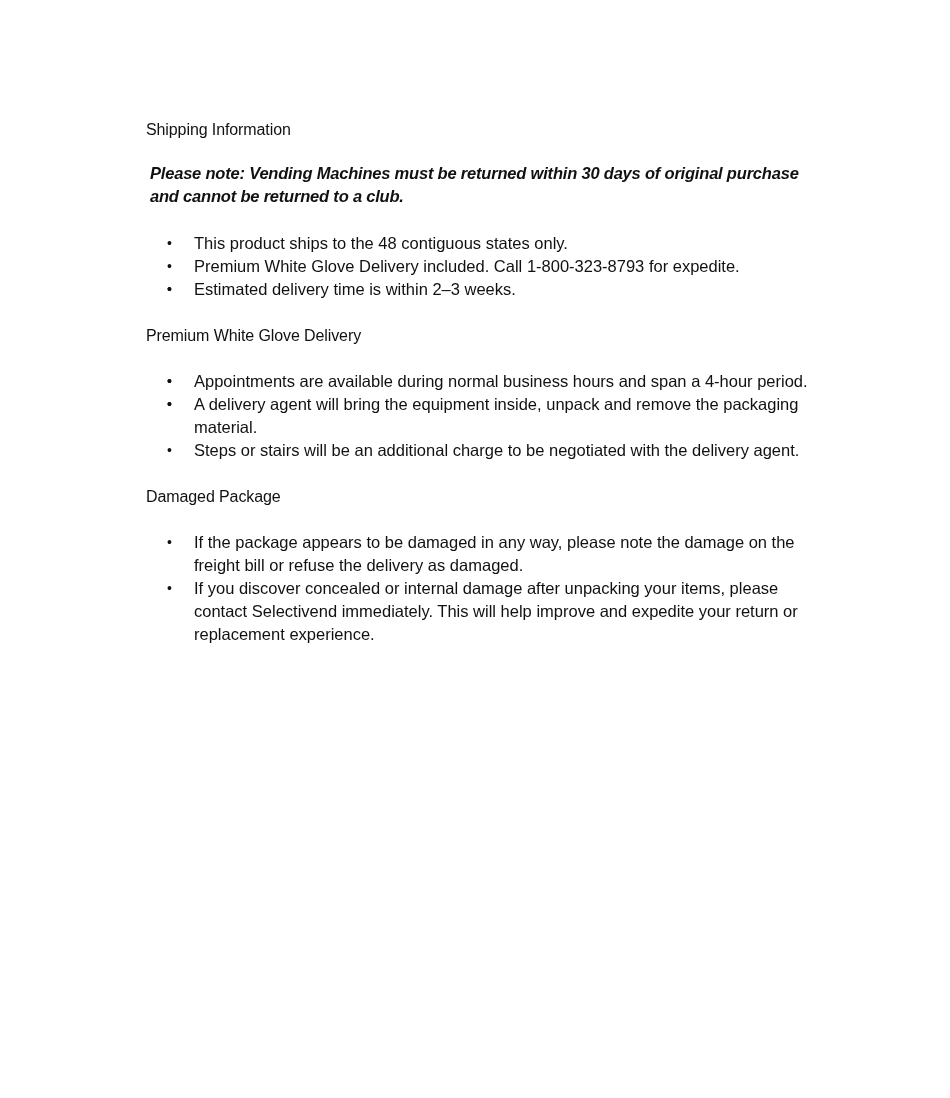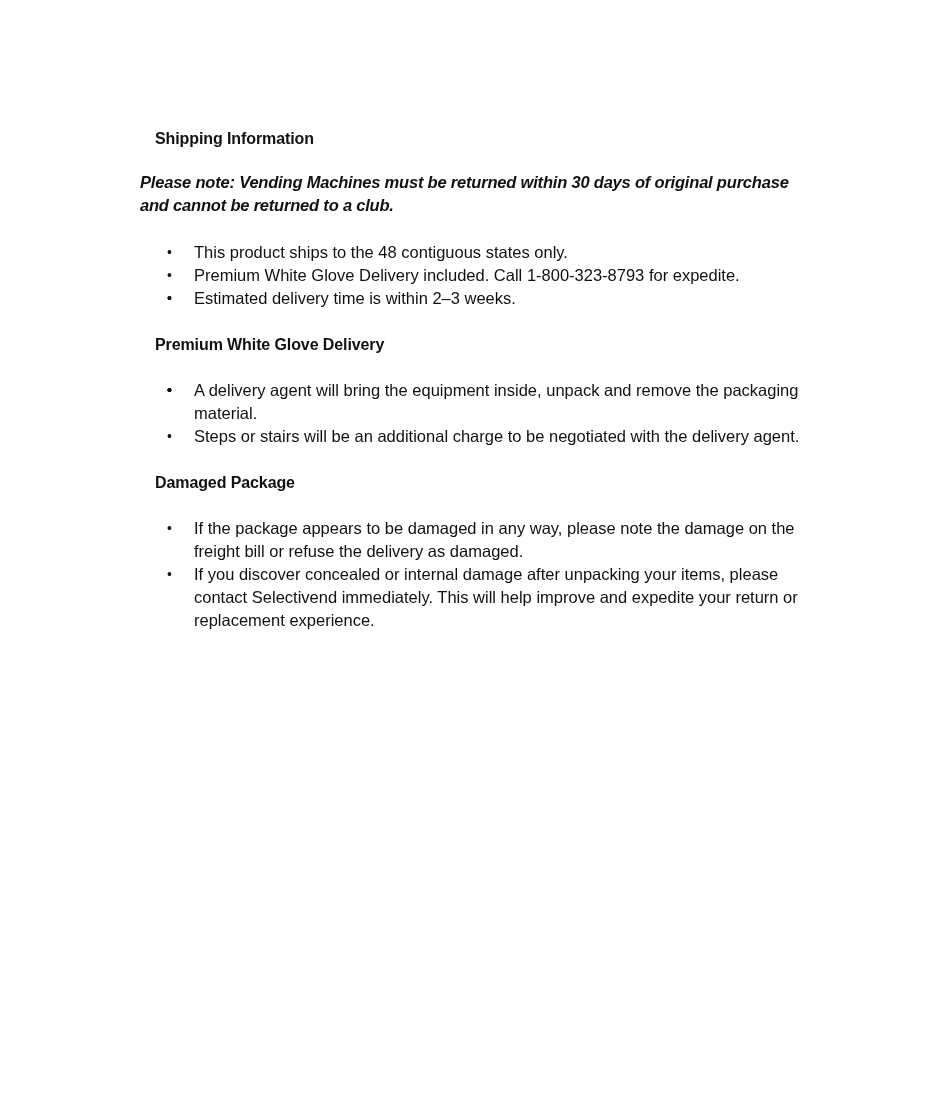--- a/index.html
+++ b/index.html
@@ -2,22 +2,22 @@
 <html><head>
   <meta charset="utf-8">
   <style>
     html, body { margin: 0; padding: 0; background: #ffffff; }
     body {
       width: 950px; height: 1098px; position: relative; overflow: hidden;
       font-family: "Liberation Sans", "DejaVu Sans", sans-serif;
       color: #111111;
     }
     .page { position: absolute; left: 138px; top: 110px; width: 680px; }
-    .heading { font-weight: bold; font-size: 16px; line-height: 23px; margin: 17px; letter-spacing: -0.1px; }
-    .note { font-weight: bold; font-style: italic; font-size: 16.5px; line-height: 23px; margin: 21px 0 0 2px; letter-spacing: -0.2px; }
+    .heading { font-weight: normal; font-size: 16px; line-height: 23px; margin: 8px; letter-spacing: -0.1px; }
+    .note { font-weight: bold; font-style: italic; font-size: 16.5px; line-height: 23px; margin: 21px 0 0 12px; letter-spacing: -0.2px; }
     ul { list-style: none; margin: 0; padding: 0; }
     li { position: relative; padding-left: 56px; font-size: 16.5px; line-height: 23px; }
     li .bullet { position: absolute; left: 29px; top: 0; font-size: 14px; }
     .list1 { margin-top: 24px; }
     .h2 { margin-top: 23px; }
     .list2 { margin-top: 23px; }
     .h3 { margin-top: 23px; }
     .list3 { margin-top: 23px; }
     b { font-weight: normal; }
   </style>
@@ -31,21 +31,21 @@
   <ul class="list1">
     <li><span class="bullet">•</span><span>This product ships to the 48 contiguous states only.</span></li>
     <li><span class="bullet">•</span><span>Premium White Glove Delivery included. Call </span><b>1-800-323-8793</b><span> for expedite.</span></li>
     <li><span class="bullet">•</span></li>
     <li><span class="bullet">•</span><span>Estimated delivery time is within 2–3 weeks.</span></li>
   </ul>
 
   <p class="heading h2">Premium White Glove Delivery</p>
   <ul class="list2">
     <li><span class="bullet">•</span></li>
-    <li><span class="bullet">•</span></li>
+    <li><span class="bullet">•</span><span>Appointments are available during normal business hours and span a 4-hour period.</span></li>
     <li><span class="bullet">•</span></li>
     <li><span class="bullet">•</span><span>A delivery agent will bring the equipment inside, unpack and remove the packaging material.</span></li>
     <li><span class="bullet">•</span><span>Steps or stairs will be an additional charge to be negotiated with the delivery agent.</span></li>
   </ul>
 
   <p class="heading h3">Damaged Package</p>
   <ul class="list3">
     <li><span class="bullet">•</span><span>If the package appears to be damaged in any way, please note the damage on the freight bill or refuse the delivery as damaged.</span></li>
     <li><span class="bullet">•</span><span>If you discover concealed or internal damage after unpacking your items, please contact Selectivend immediately. This will help improve and expedite your return or replacement experience.</span></li>
   </ul>

